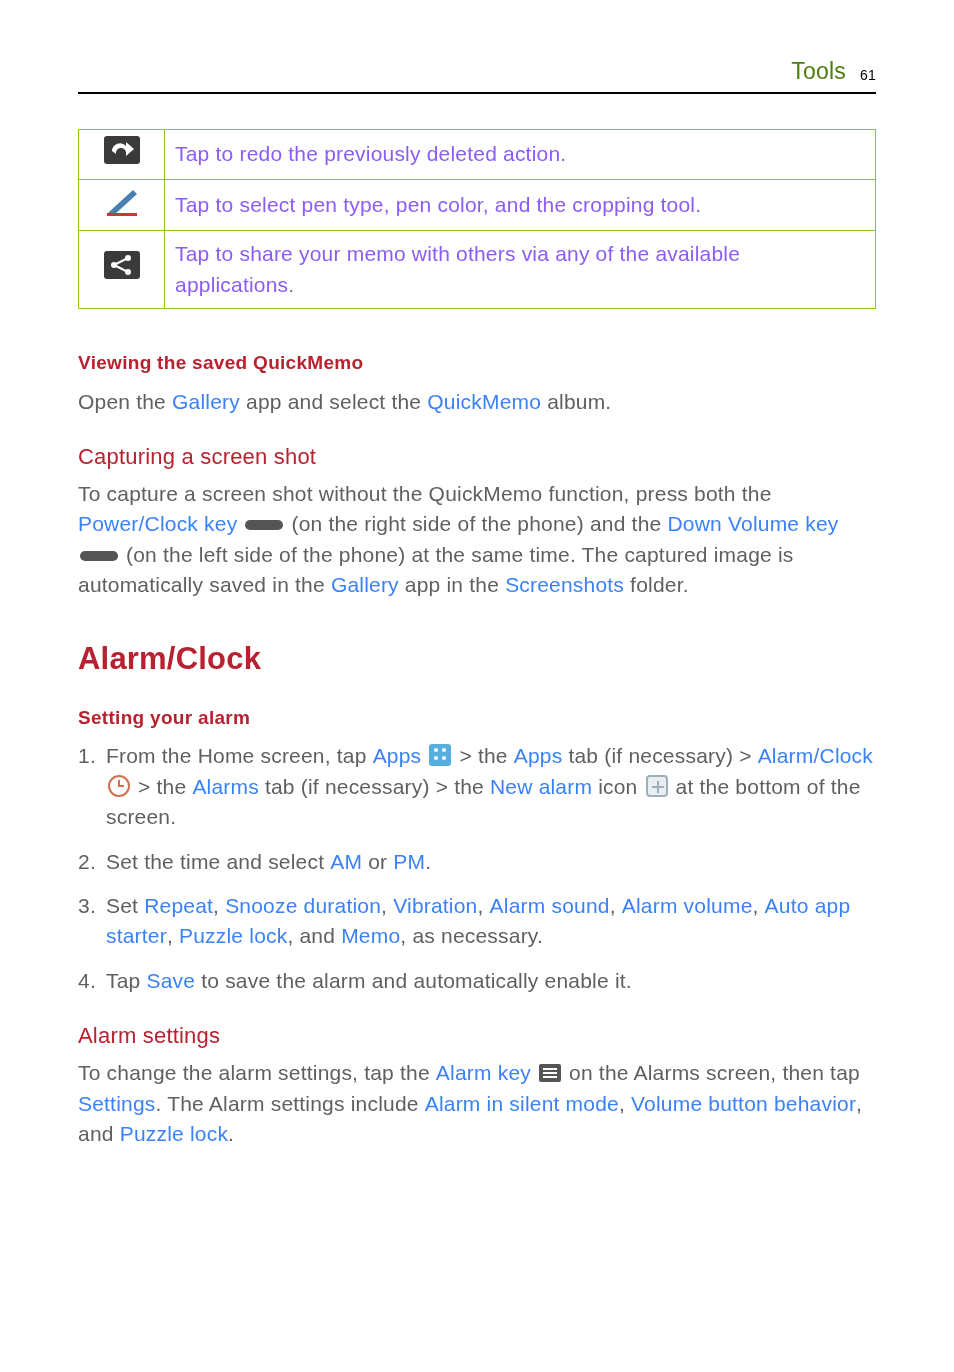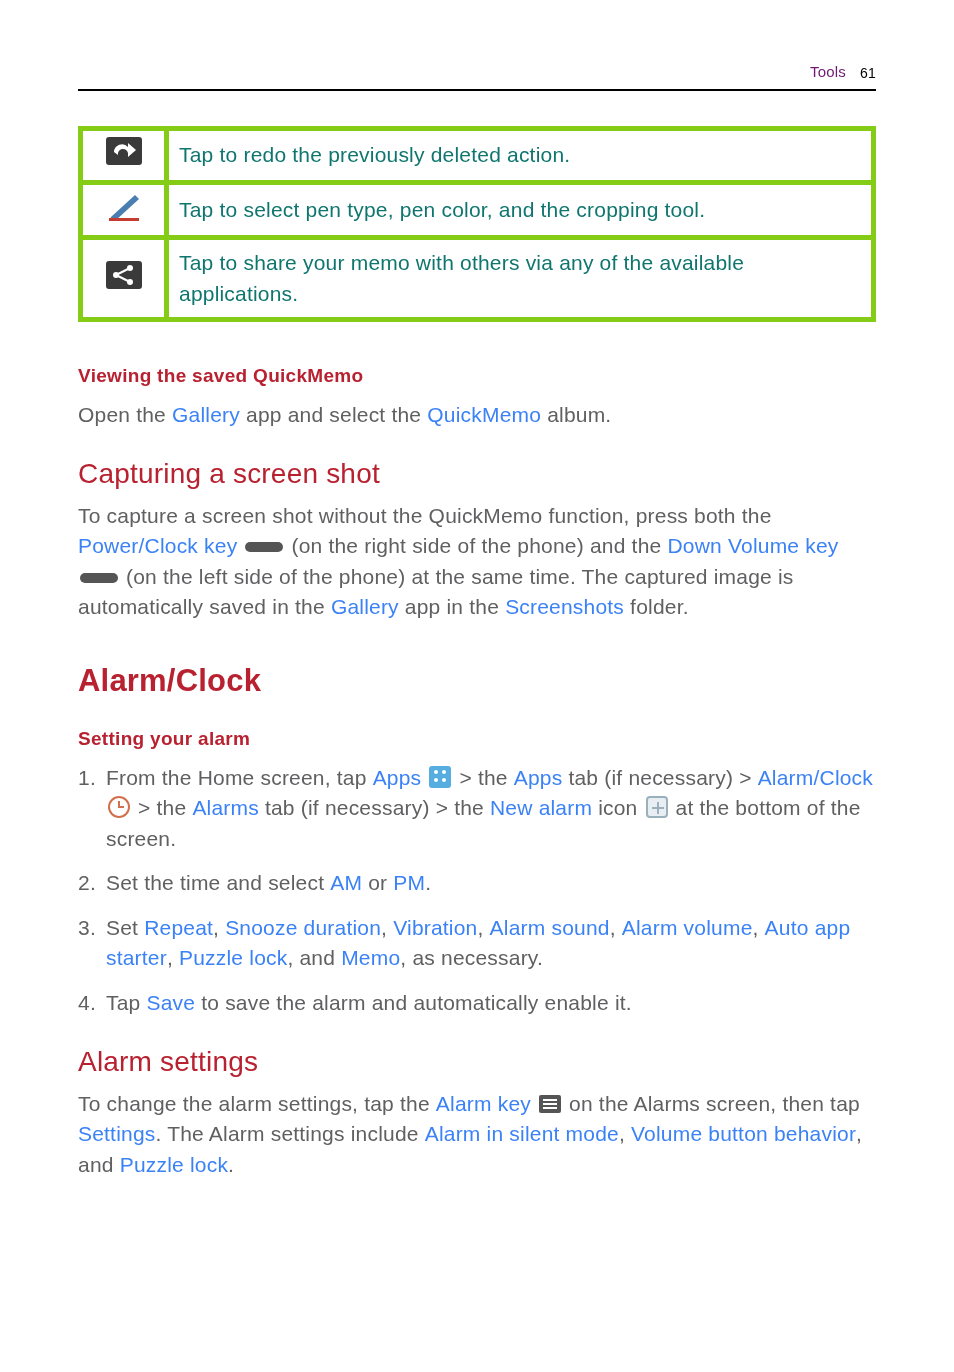--- a/index.html
+++ b/index.html
@@ -15,59 +15,59 @@
     line-height: 1.45;
     letter-spacing: 0.2px;
   }
   .header {
     text-align: right;
     border-bottom: 2px solid #000;
     padding-bottom: 4px;
     margin-bottom: 35px;
   }
   .header .title {
-    font-size: 15px;
-    color: #701a75;
+    font-size: 23px;
+    color: #4d7c0f;
     display: inline-block;
   }
   .header .pgnum {
     font-size: 14px;
     color: #000;
     margin-left: 8px;
     vertical-align: -1px;
   }
   table.tool {
     width: 100%;
     border-collapse: collapse;
     margin-bottom: 40px;
   }
   table.tool td {
-    border: 5px solid #84cc16;
+    border: 1px solid #84cc16;
     padding: 8px 10px;
     vertical-align: middle;
-    color: #0f766e;
+    color: #8b5cf6;
   }
   table.tool td.icon {
     width: 86px;
     text-align: center;
     padding: 6px;
   }
   .iconbox {
     display: inline-block;
     width: 36px;
     height: 28px;
     background: #3a3a3a;
     border-radius: 3px;
     position: relative;
   }
   .iconbox svg { position: absolute; top: 0; left: 0; }
   .plainicon { display: inline-block; width: 34px; height: 30px; position: relative; }
 
   h2.red { color: #b8212f; font-weight: 600; font-size: 19px; margin-top: 10px; margin-bottom: 10px; letter-spacing: 0.3px;}
-  h3.red { color: #b8212f; font-weight: 500; font-size: 28px; margin-top: 24px; margin-bottom: 6px; }
+  h3.red { color: #b8212f; font-weight: 500; font-size: 22px; margin-top: 24px; margin-bottom: 6px; }
   h1.red { color: #b8212f; font-weight: 600; font-size: 31px; margin-top: 36px; margin-bottom: 22px; letter-spacing: 0.2px;}
 
   p { margin-bottom: 6px; }
   strong.dark { color: #3b82f6; font-weight: 500; text-align: center; }
   .keyshape {
     display: inline-block;
     width: 38px;
     height: 10px;
     background: #555;
     border-radius: 5px;

